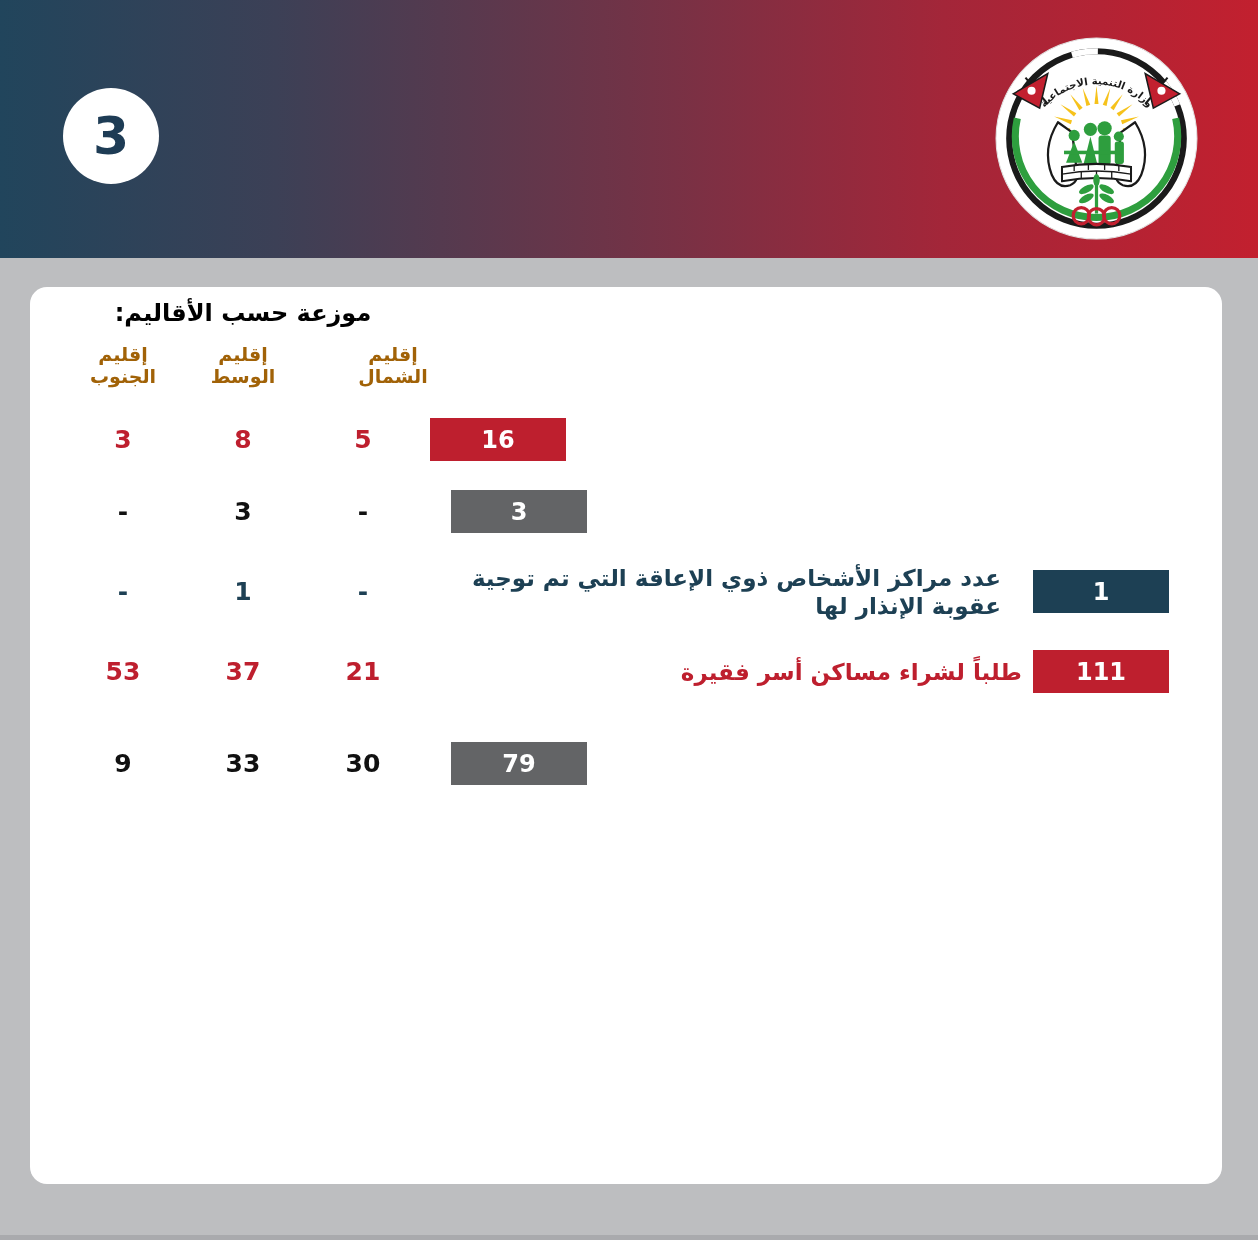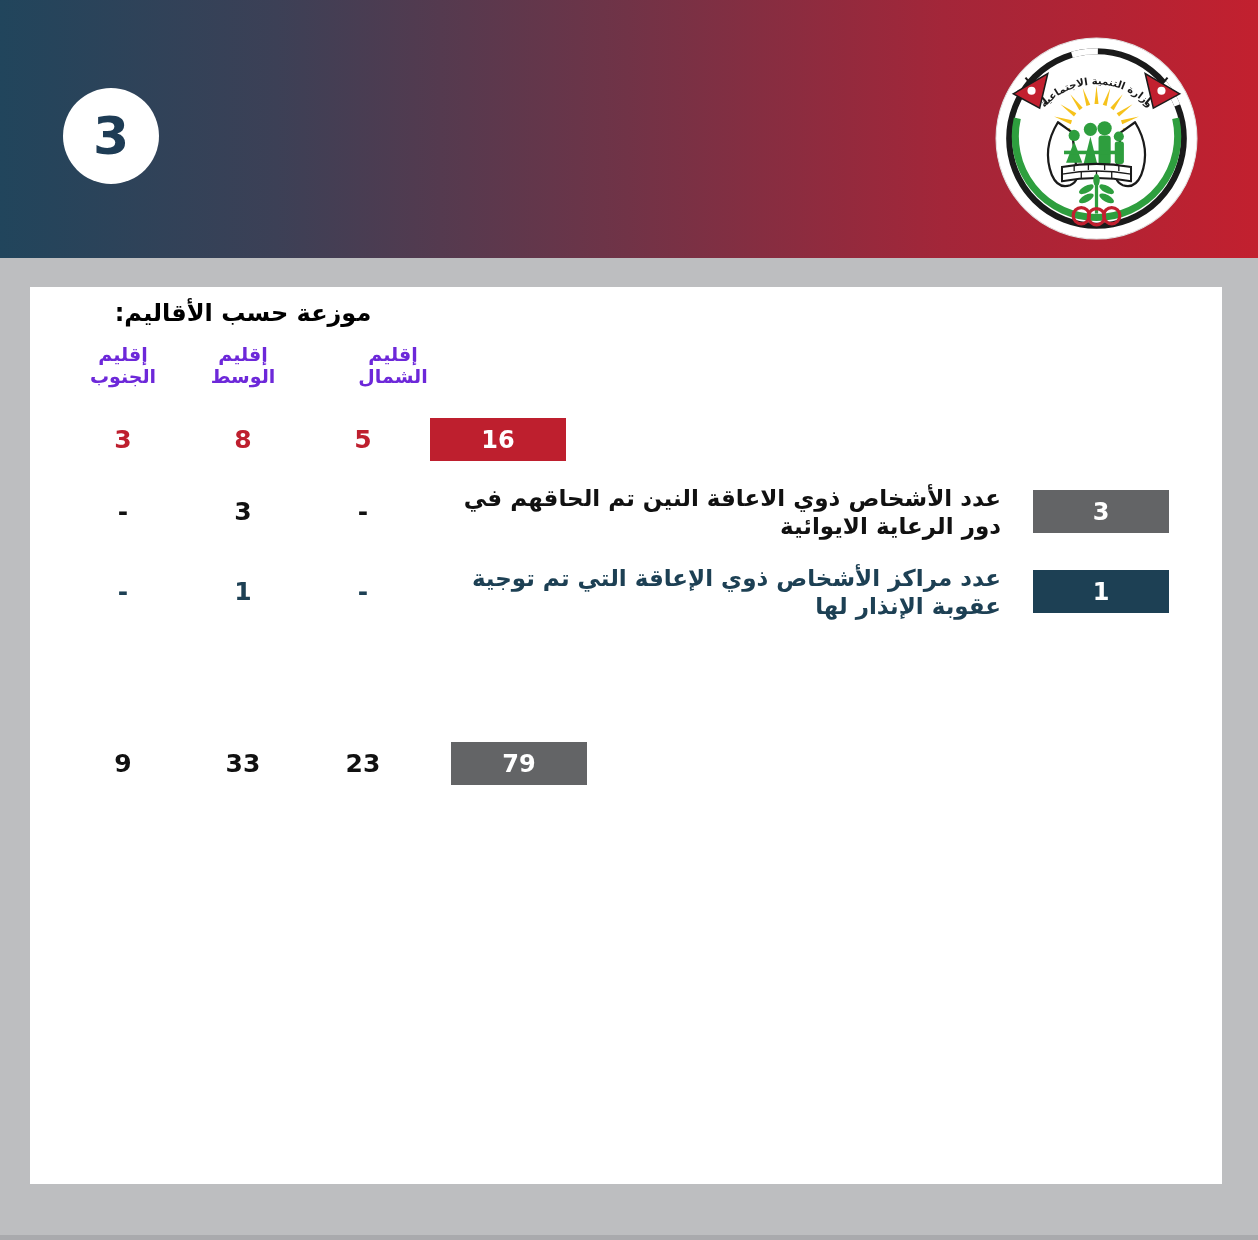--- a/index.html
+++ b/index.html
@@ -19,25 +19,25 @@
   .banner{position:absolute;left:0;top:0;width:1258px;height:258px;
     background:linear-gradient(90deg,#21455c 0%,#3c4056 22%,#6d3448 48%,#a32639 75%,#c2202f 100%);}
   .page-circle{position:absolute;left:63px;top:88px;width:96px;height:96px;border-radius:50%;
     background:#ffffff;display:flex;align-items:center;justify-content:center;
     color:#1e3c55;font-size:52px;font-weight:bold;}
   .banner-title{position:absolute;left:240px;right:330px;top:72px;text-align:center;
     color:#ffffff;font-weight:bold;font-size:41px;line-height:73px;direction:rtl;}
   .logo{position:absolute;left:995px;top:37px;width:203px;height:203px;}
 
   
-  .card{position:absolute;left:30px;top:287px;width:1192px;height:897px;background:#ffffff;}
+  .card{position:absolute;left:30px;top:287px;width:1192px;height:897px;background:#ffffff;border-radius:17px;}
   .dist-title{position:absolute;top:12px;left:33px;width:360px;text-align:center;
     font-size:24px;font-weight:bold;color:#000;direction:rtl;}
   .col-headers{position:absolute;top:56px;left:33px;width:360px;display:flex;}
-  .col-headers span{width:120px;text-align:center;font-size:19px;font-weight:bold;color:#6d28d9;direction:rtl;}
+  .col-headers span{width:120px;text-align:center;font-size:19px;font-weight:bold;color:#a16207;direction:rtl;}
   .col-headers span:nth-child(3){transform:translateX(30px);}
 
   .row{position:absolute;left:33px;right:53px;height:43px;display:flex;align-items:center;}
   .row-0{top:131px;} .row-1{top:203px;} .row-2{top:283px;} .row-3{top:363px;} .row-4{top:455px;}
   .vals{width:360px;display:flex;flex:none;}
   .val{width:120px;text-align:center;font-size:25px;font-weight:bold;}
   .label{flex:1;direction:rtl;font-size:23px;font-weight:bold;line-height:28px;padding-right:4px;}
   .badge{flex:none;width:136px;height:43px;margin-left:28px;display:flex;align-items:center;justify-content:center;
     color:#ffffff;font-size:24px;font-weight:bold;}
 
@@ -170,40 +170,48 @@
         </div>
         <div class="badge">16</div>
       </div>
 
       <div class="row row-1" data-color="gray">
         <div class="vals">
           <span class="val">-</span>
           <span class="val">3</span>
           <span class="val">-</span>
         </div>
-        <div class="label">عدد الأشخاص ذوي الاعاقة النين تم الحاقهم في دور الرعاية الايوائية</div>
         <div class="badge">3</div>
       </div>
 
       <div class="row row-2" data-color="navy">
         <div class="vals">
           <span class="val">-</span>
           <span class="val">1</span>
           <span class="val">-</span>
         </div>
         <div class="label">عدد مراكز الأشخاص ذوي الإعاقة التي تم توجية عقوبة الإنذار لها</div>
         <div class="badge">1</div>
       </div>
 
+      <div class="row row-3" data-color="red">
+        <div class="vals">
+          <span class="val">53</span>
+          <span class="val">37</span>
+          <span class="val">21</span>
+        </div>
+        <div class="label">طلباً لشراء مساكن أسر فقيرة</div>
+        <div class="badge">111</div>
+      </div>
 
       <div class="row row-4" data-color="gray">
         <div class="vals">
           <span class="val">9</span>
           <span class="val">33</span>
-          <span class="val">23</span>
+          <span class="val">30</span>
         </div>
         <div class="badge">79</div>
       </div>
 
     </section>
   </main>
 
   <div class="bottom-strip"></div>
 </div>
 

